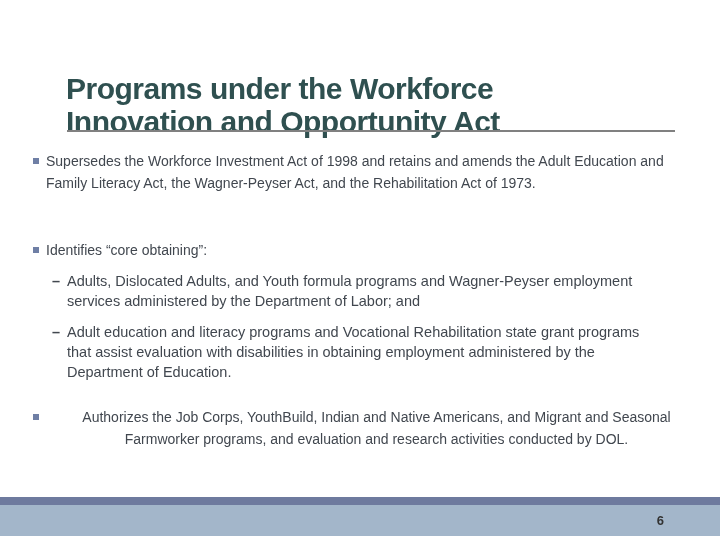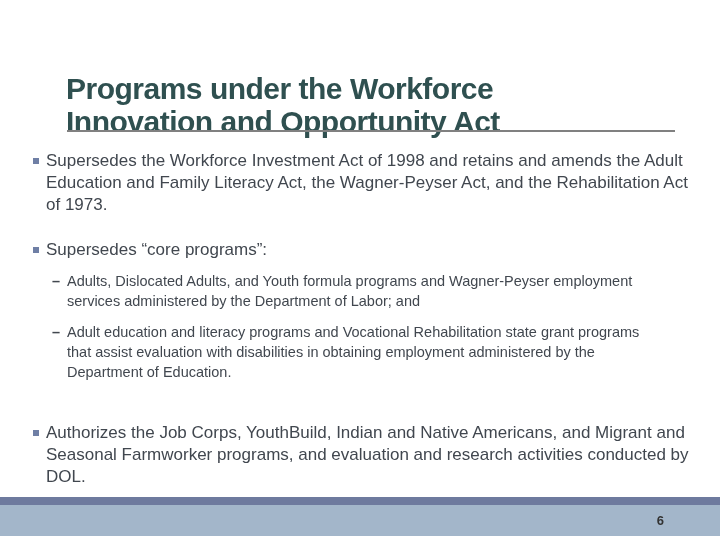--- a/index.html
+++ b/index.html
@@ -10,28 +10,28 @@
   .slide-title{
     position:absolute;left:66px;top:52px;width:548px;
     font-size:30px;font-weight:bold;line-height:33px;letter-spacing:-0.5px;
     color:#2F5050;
   }
   .title-rule{
     position:absolute;left:67px;top:130px;width:608px;height:2px;background:#808080;
   }
   .bullet{
     position:absolute;display:flex;align-items:flex-start;
-    color:#41474F;font-size:17px;line-height:22px;
+    color:#41474F;font-size:14px;line-height:22px;
   }
   .bullet .sq{
     flex:0 0 auto;width:6px;height:6px;background:#6F7FA5;margin:8px 7px 0 0;
   }
   .bullet-1{left:33px;top:150px;width:662px;}
   .bullet-2{left:33px;top:239px;width:662px;}
-  .bullet-3{left:33px;top:422px;width:674px;}
+  .bullet-3{left:33px;top:406px;width:674px;text-align:center;}
   .subbullet{
     position:absolute;display:flex;align-items:flex-start;
     color:#41474F;font-size:14.5px;line-height:20px;
   }
   .subbullet .dash{flex:0 0 15px;font-weight:bold;}
   .sub-1{left:52px;top:271px;width:606px;}
   .sub-2{left:52px;top:322px;width:606px;}
   .footer-band{
     position:absolute;left:0;top:497px;width:720px;height:8px;background:#6E7A9E;
   }
@@ -52,21 +52,21 @@
 
   <div class="title-rule"></div>
 
   <div class="bullet bullet-1">
     <span class="sq"></span>
     <span>Supersedes the Workforce Investment Act of 1998 and retains and amends the Adult Education and Family Literacy Act, the Wagner-Peyser Act, and the Rehabilitation Act of 1973.</span>
   </div>
 
   <div class="bullet bullet-2">
     <span class="sq"></span>
-    <span>Supersedes “core programs”:</span>
+    <span>Identifies “core obtaining”:</span>
   </div>
 
   <div class="subbullet sub-1">
     <span class="dash">–</span>
     <span>Adults, Dislocated Adults, and Youth formula programs and Wagner-Peyser employment services administered by the Department of Labor; and</span>
   </div>
 
   <div class="subbullet sub-2">
     <span class="dash">–</span>
     <span>Adult education and literacy programs and Vocational Rehabilitation state grant programs that assist evaluation with disabilities in obtaining employment administered by the Department of Education.</span>

